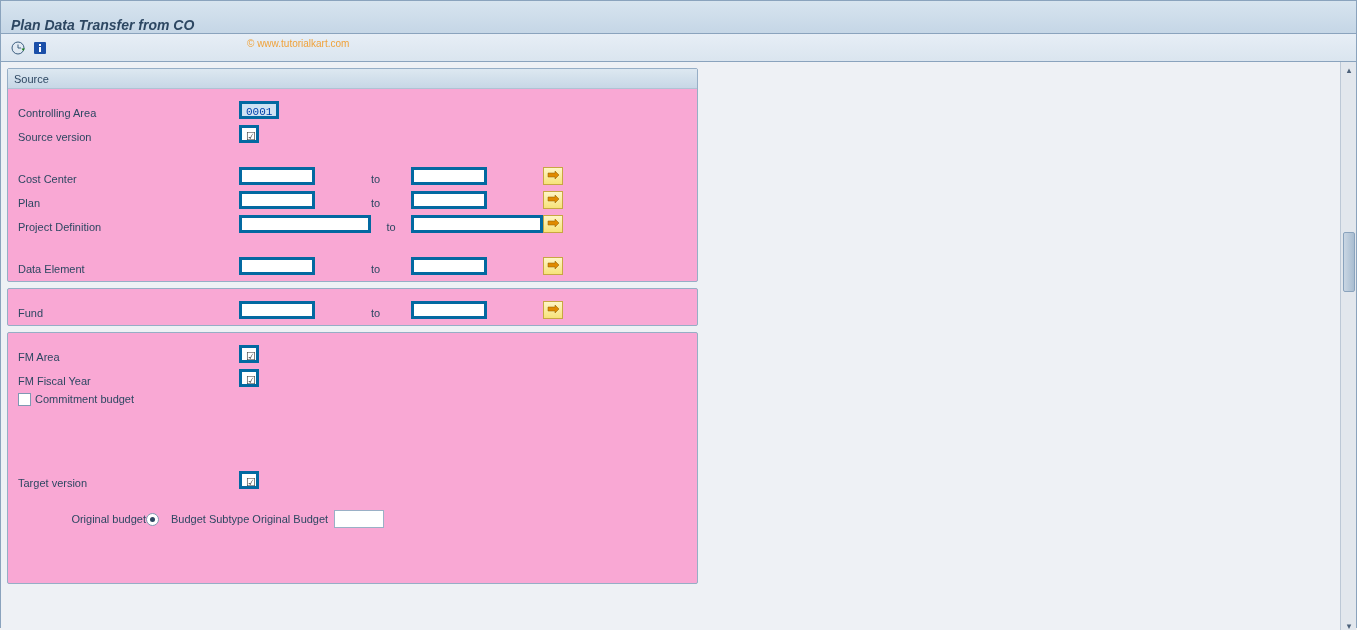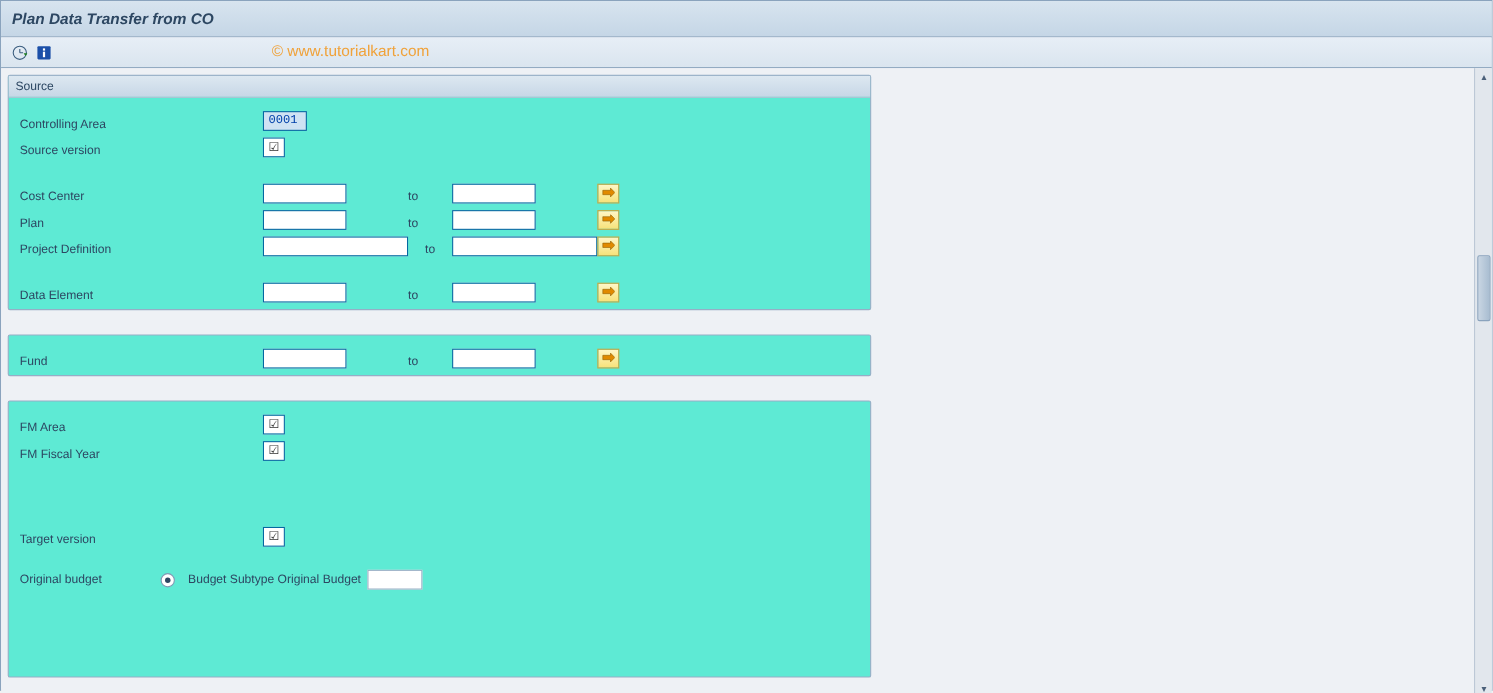--- a/index.html
+++ b/index.html
@@ -15,21 +15,20 @@
     .shell {
       border: 1px solid #8aa3bd;
       height: 628px;
       background: #eef1f5;
     }
     .titlebar {
       height: 26px;
       background: linear-gradient(to bottom, #d7e4ef 0%, #c5d6e6 100%);
       border-bottom: 1px solid #8aa3bd;
       display: flex;
-      align-items: center;
       padding: 16px 10px;
       font-style: italic;
       font-weight: bold;
       font-size: 14px;
       color: #2d4762;
     }
     .toolbar {
       height: 28px;
       background: linear-gradient(to bottom, #e7eef6 0%, #dae5ef 100%);
       border-bottom: 1px solid #8aa3bd;
@@ -44,21 +43,21 @@
       margin-right: 4px;
       display: inline-flex;
       align-items: center;
       justify-content: center;
       cursor: pointer;
     }
     .watermark {
       position: absolute;
       left: 246px;
       top: 4px;
-      font-size: 14px;
+      font-size: 10px;
       color: #f0a23a;
       pointer-events: none;
     }
     .content {
       position: relative;
       padding: 6px;
       height: calc(100% - 54px);
       background: #eef1f5;
     }
     .scroll-track-v {
@@ -88,24 +87,24 @@
       left: 2px;
       top: 170px;
       width: 12px;
       height: 60px;
       background: linear-gradient(to right, #c9d6e3, #a9bdd1);
       border: 1px solid #8aa3bd;
       border-radius: 2px;
       cursor: pointer;
     }
     .panel {
-      width: 785px;
-      background: #5eead4;
+      width: 691px;
+      background: #f9a8d4;
       border: 1px solid #96aec6;
-      margin-bottom: 22px;
+      margin-bottom: 6px;
       border-radius: 2px;
     }
     .panel-header {
       height: 20px;
       padding: 0 6px;
       display: flex;
       align-items: center;
       background: linear-gradient(to bottom, #dde8f1 0%, #c7d7e6 100%);
       border-bottom: 1px solid #b0c2d4;
       font-size: 11px;
@@ -121,21 +120,21 @@
     }
     .spacer-row { height: 18px; }
     .label {
       width: 225px;
       padding-left: 4px;
       color: #2d4762;
     }
     .input {
       height: 18px;
       line-height: 16px;
-      border: 1px solid #0369a1;
+      border: 3px solid #0369a1;
       background: #fff;
       padding: 0 4px;
       font-family: 'Courier New', monospace;
       font-size: 11px;
       color: #0040aa;
     }
     .input.highlight { background: #cfe2f3; }
     .input.w-small { width: 76px; }
     .input.w-med { width: 132px; }
     .input.w-check { width: 20px; text-align: center; font-family: Arial; color:#333; }
@@ -188,20 +187,21 @@
       width: 50px;
       height: 18px;
       border: 1px solid #9ab0c6;
       background:#fff;
       margin-left:6px;
     }
     .inline-check-label { color:#2d4762; }
     .radio-group {
        display:flex;
        align-items:center;
+       text-align:right;
     }
     .radio-label-main { width: 132px; padding-left:4px; color:#2d4762; }
     .chk-inline { display:flex; align-items:center; padding-left:4px; color:#2d4762;}
   </style>
 </head>
 <body>
 
 <div class="shell">
 
   <div class="titlebar">
@@ -308,20 +308,24 @@
     <div class="panel" style="height:252px;">
       <div class="panel-body">
         <div class="row">
           <span class="label">FM Area</span>
           <span class="input w-check">☑</span>
         </div>
         <div class="row">
           <span class="label">FM Fiscal Year</span>
           <span class="input w-check">☑</span>
         </div>
+        <div class="row chk-inline">
+          <span class="checkbox"></span>
+          <span class="inline-check-label">Commitment budget</span>
+        </div>
         <div class="spacer-row"></div>
         <div class="spacer-row"></div>
         <div class="spacer-row"></div>
         <div class="row">
           <span class="label">Target version</span>
           <span class="input w-check">☑</span>
         </div>
         <div class="spacer-row"></div>
         <div class="row radio-group">
           <span class="radio-label-main">Original budget</span>

